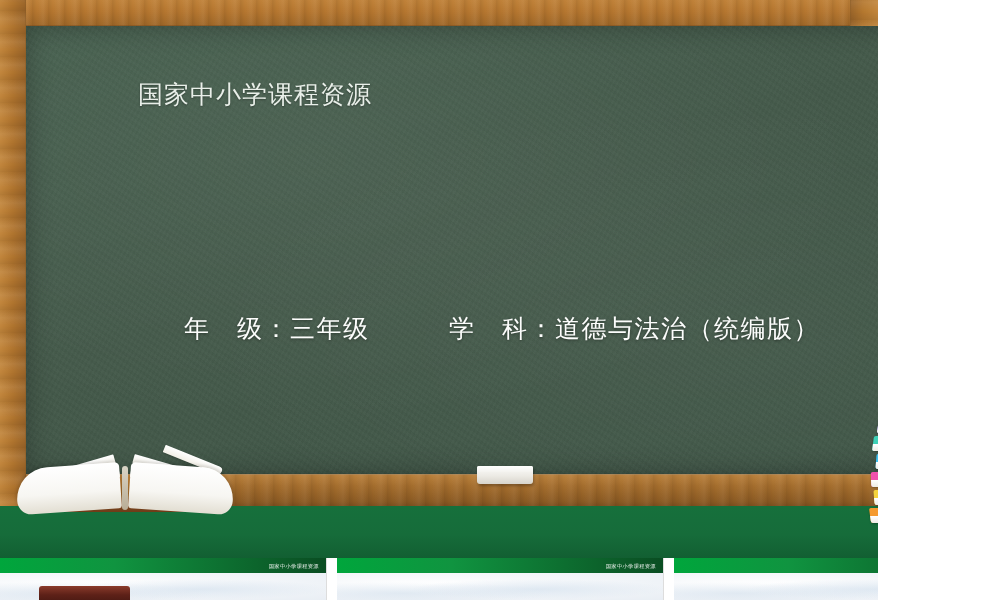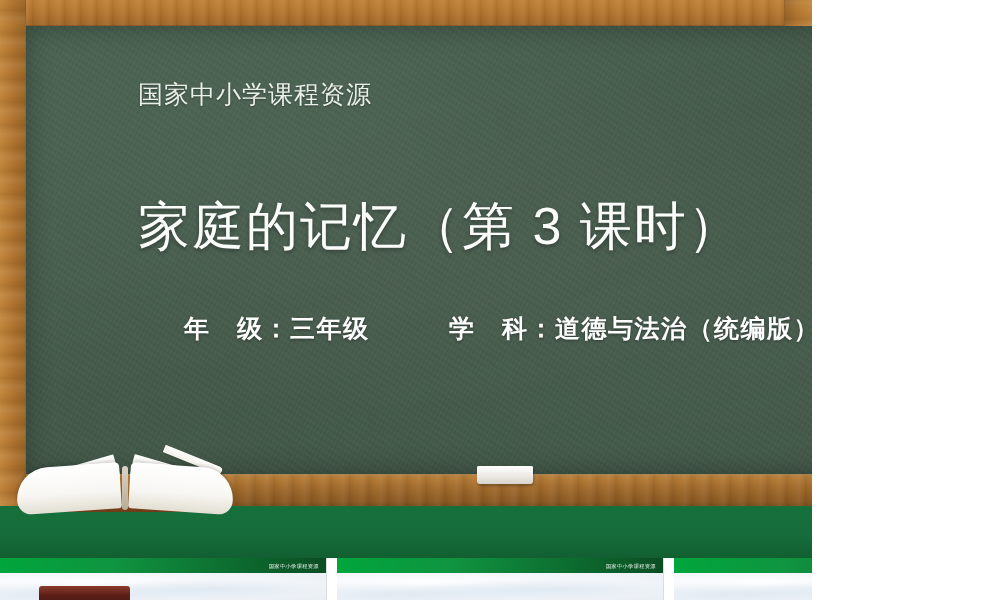--- a/index.html
+++ b/index.html
@@ -7,21 +7,21 @@
   html, body {
     width: 1000px;
     height: 600px;
     overflow: hidden;
     background: #ffffff;
     font-family: "Liberation Sans", "DejaVu Sans", sans-serif;
   }
 
   #slide {
     position: relative;
-    width: 812px;
+    width: 878px;
     height: 600px;
     overflow: hidden;
     background: #ffffff;
   }
 
   
   .wood-frame {
     position: absolute;
     left: 0; top: 0;
     width: 1000px; height: 540px;
@@ -111,21 +111,21 @@
 
   .info-block {
     position: absolute;
     left: 184px; top: 306px;
     width: 700px;
   }
 
   .info-line {
     font-family: "DejaVu Serif", "Liberation Serif", serif;
     font-size: 25px;
-    font-weight: bold;
+    font-weight: normal;
     color: #fcfdfc;
     letter-spacing: 1.5px;
     line-height: 45px;
     white-space: pre;
     text-shadow: 0 1px 3px rgba(0,0,0,0.40);
   }
 
   
   .ledge {
     position: absolute;
@@ -311,21 +311,20 @@
   <div class="wood-top"></div>
   <div class="wood-left"></div>
   <div class="wood-right"></div>
 
   <div class="board">
     <div class="board-noise"></div>
   </div>
 
   <div class="brand">国家中小学课程资源</div>
 
-  <div class="main-title">家庭的记忆（第 3 课时）</div>
 
   <div class="info-block">
     <div class="info-line">年　级：三年级　　　学　科：道德与法治（统编版）</div>
   </div>
 
   <div class="ledge"></div>
   <div class="eraser"></div>
 
   <div class="green-strip"></div>
 

